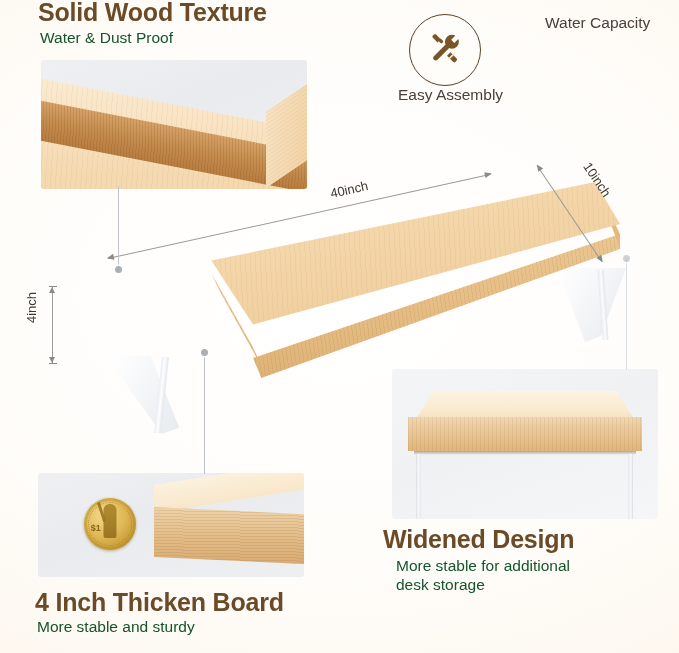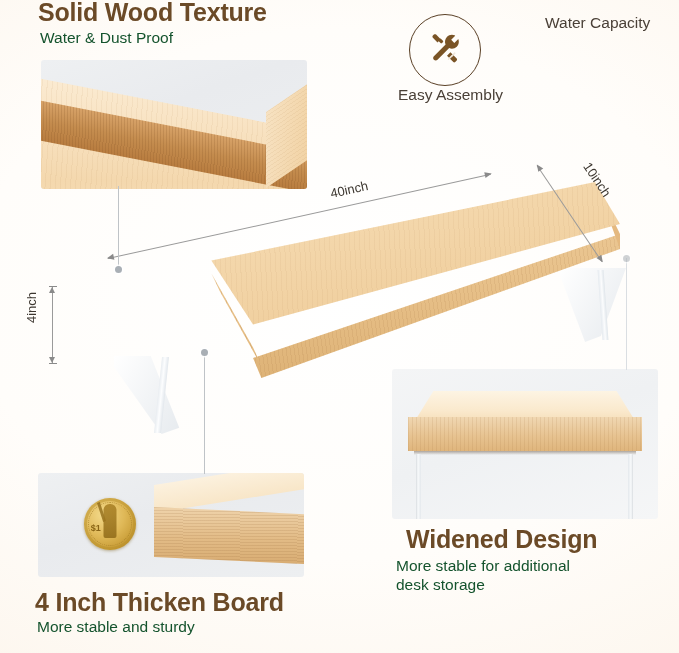--- a/index.html
+++ b/index.html
@@ -31,21 +31,21 @@
     color:#14532d;
     white-space:pre-line;
   }
 
   #t1{ left:38px; top:-2px;  font-size:25px; }
   #s1{ left:40px; top:29px;  font-size:15.5px; }
 
   #t2{ left:35px; top:588px; font-size:25px; }
   #s2{ left:37px; top:618px; font-size:15.5px; }
 
-  #t3{ left:406px; top:525px; font-size:25px;text-align:right; }
+  #t3{ left:383px; top:525px; font-size:25px;text-align:right; }
   #s3{ left:396px; top:556px; font-size:15.5px; line-height:19px; }
 
   
   .badge{ position:absolute; text-align:center; }
   .badge .ring{
     width:72px; height:72px; border-radius:50%;
     border:1.6px solid #5A4026;
     margin:0 auto;
     display:flex; align-items:center; justify-content:center;
     background:transparent;

